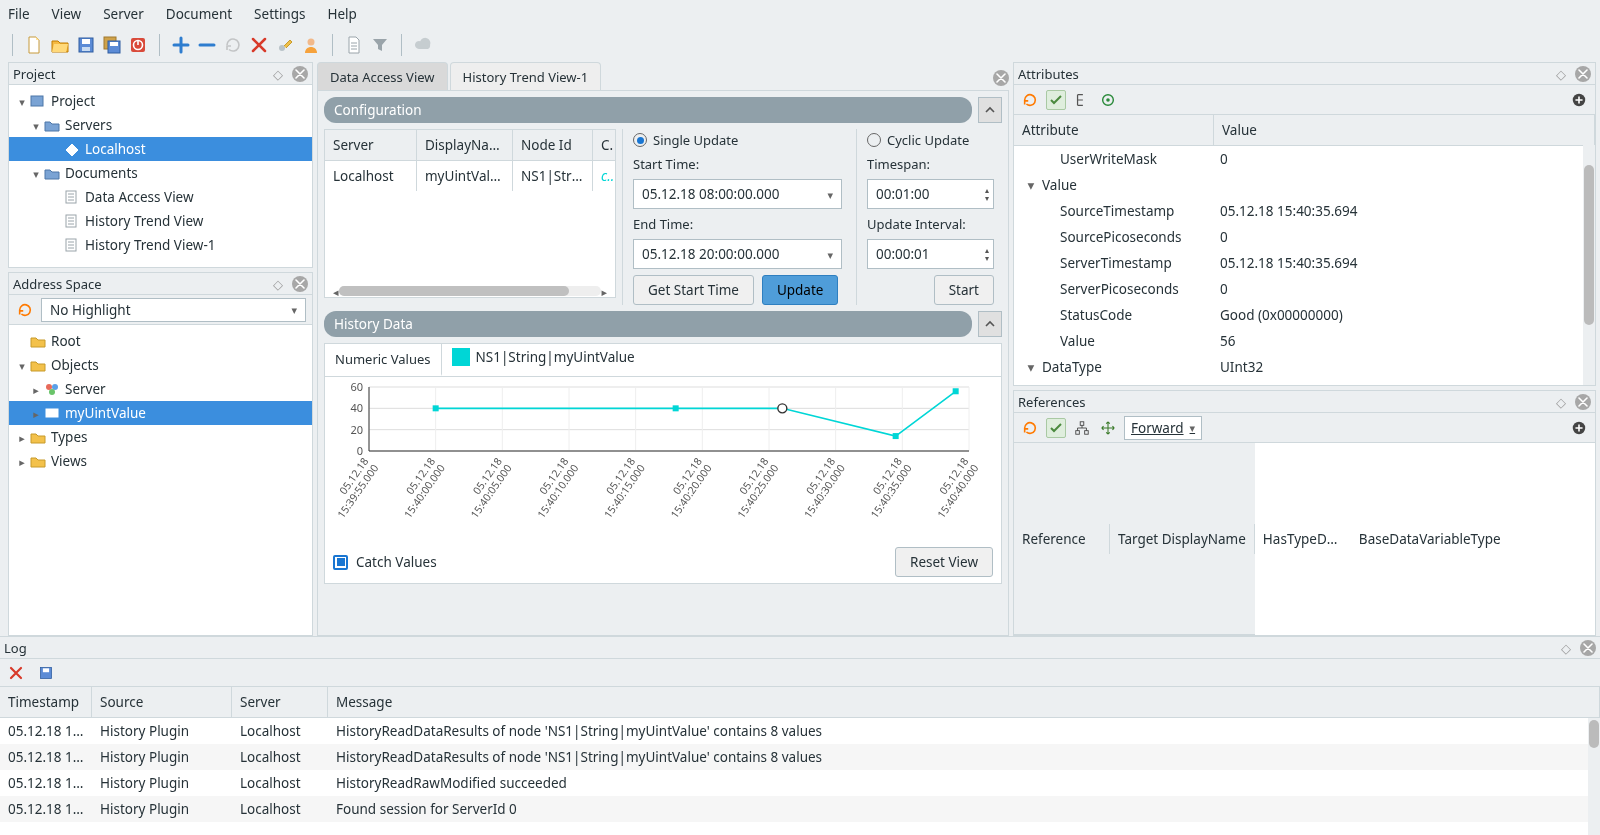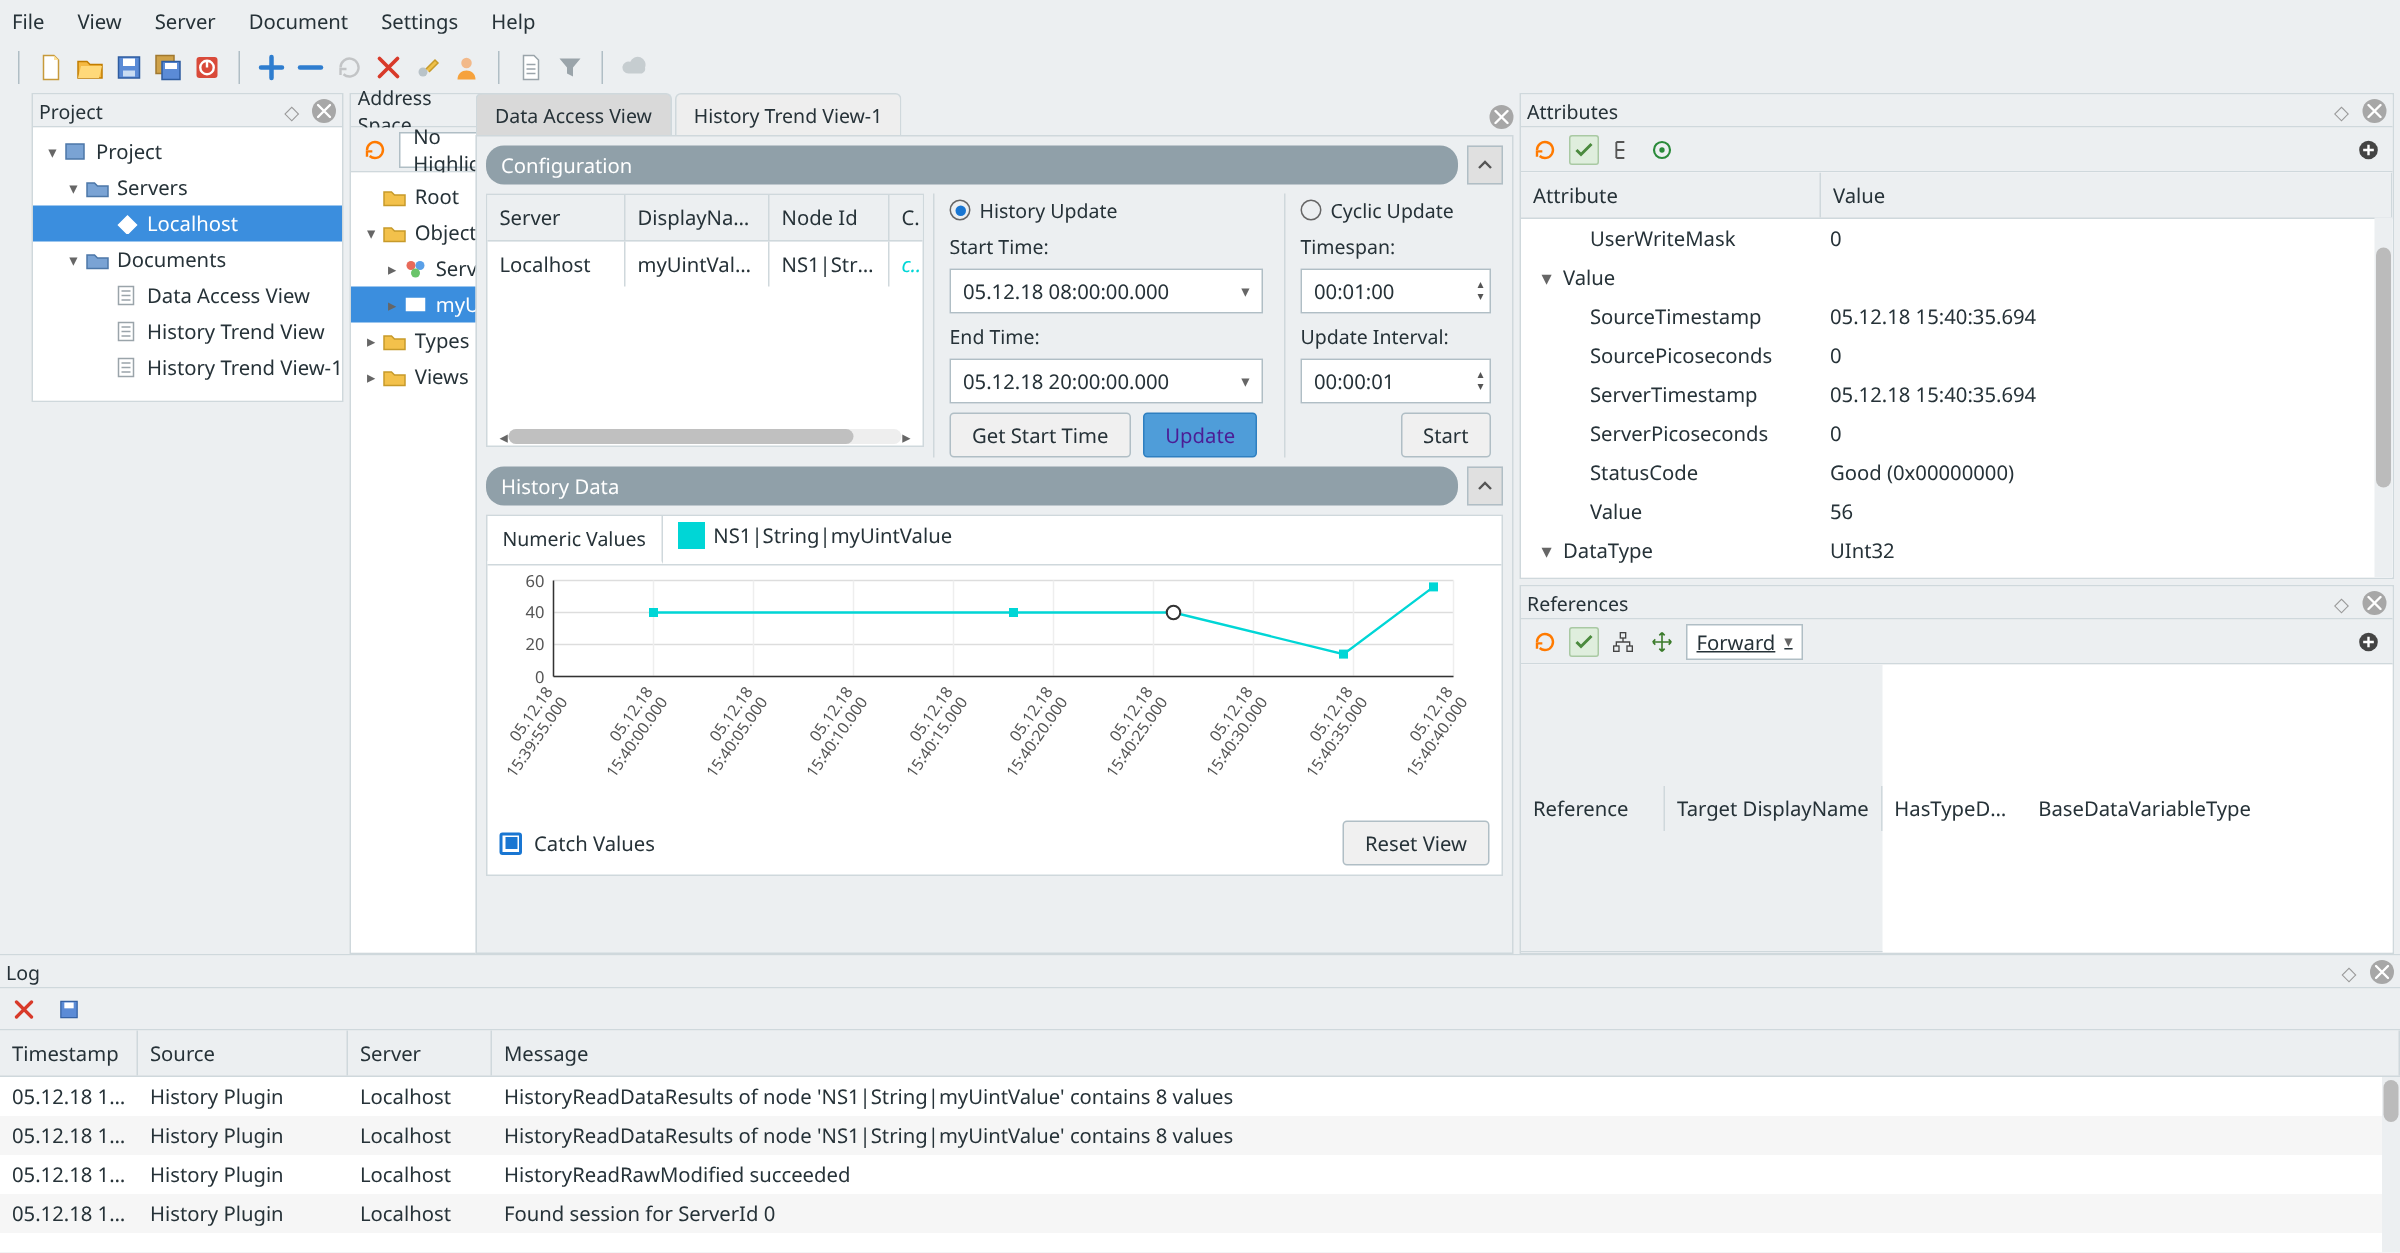--- a/index.html
+++ b/index.html
@@ -59,23 +59,23 @@
   .tb-icon svg { width: 18px; height: 18px; }
   
   .main {
     display: grid;
     grid-template-columns: 313px 700px 1fr;
     grid-template-rows: 1fr;
     height: calc(835px - 28px - 34px - 199px);
   }
   
   .col-left {
-    display: flex; flex-direction: row;
+    display: flex; flex-direction: column;
     gap: 4px;
-    padding-left: 21px;
+    padding-left: 8px;
     border-radius: 17px;
   }
   .panel {
     border: 1px solid var(--border);
     display: flex; flex-direction: column;
     background: var(--panel-bg);
   }
   .panel-title {
     display: flex; align-items: center;
     height: 22px; padding: 0 4px;
@@ -253,21 +253,21 @@
     color: #555;
   }
   .btn {
     height: 30px; padding: 0 14px;
     border: 1px solid var(--border-dark);
     background: var(--btn-bg);
     display: inline-flex; align-items: center; justify-content: center;
     border-radius: 3px;
   }
   .btn.primary {
-    background: var(--btn-primary); color: #4c1d95; border-color: #2e7fc0;
+    background: var(--btn-primary); color: #000000; border-color: #2e7fc0;
   }
   .btn-row { display: flex; gap: 8px; }
   .btn-row.right { justify-content: flex-end; }
   
   .chart-tabs {
     display: flex; align-items: flex-start;
     border-bottom: 1px solid var(--border);
   }
   .chart-tabs .ctab {
     padding: 6px 10px;
@@ -711,21 +711,21 @@
                   <div class="thumb"></div>
                 </div>
               <span class="chev">▸</span>
             </div>
           </div>
         </div>
 
         <div class="update-single">
           <div class="radio-row">
             <span class="radio checked"></span>
-            <span class="lbl">History Update</span>
+            <span class="lbl">Single Update</span>
           </div>
           <span class="lbl">Start Time:</span>
           <div class="dt-input">
             <span>05.12.18 08:00:00.000</span>
             <span class="chev">▾</span>
           </div>
           <span class="lbl">End Time:</span>
           <div class="dt-input">
             <span>05.12.18 20:00:00.000</span>
             <span class="chev">▾</span>

